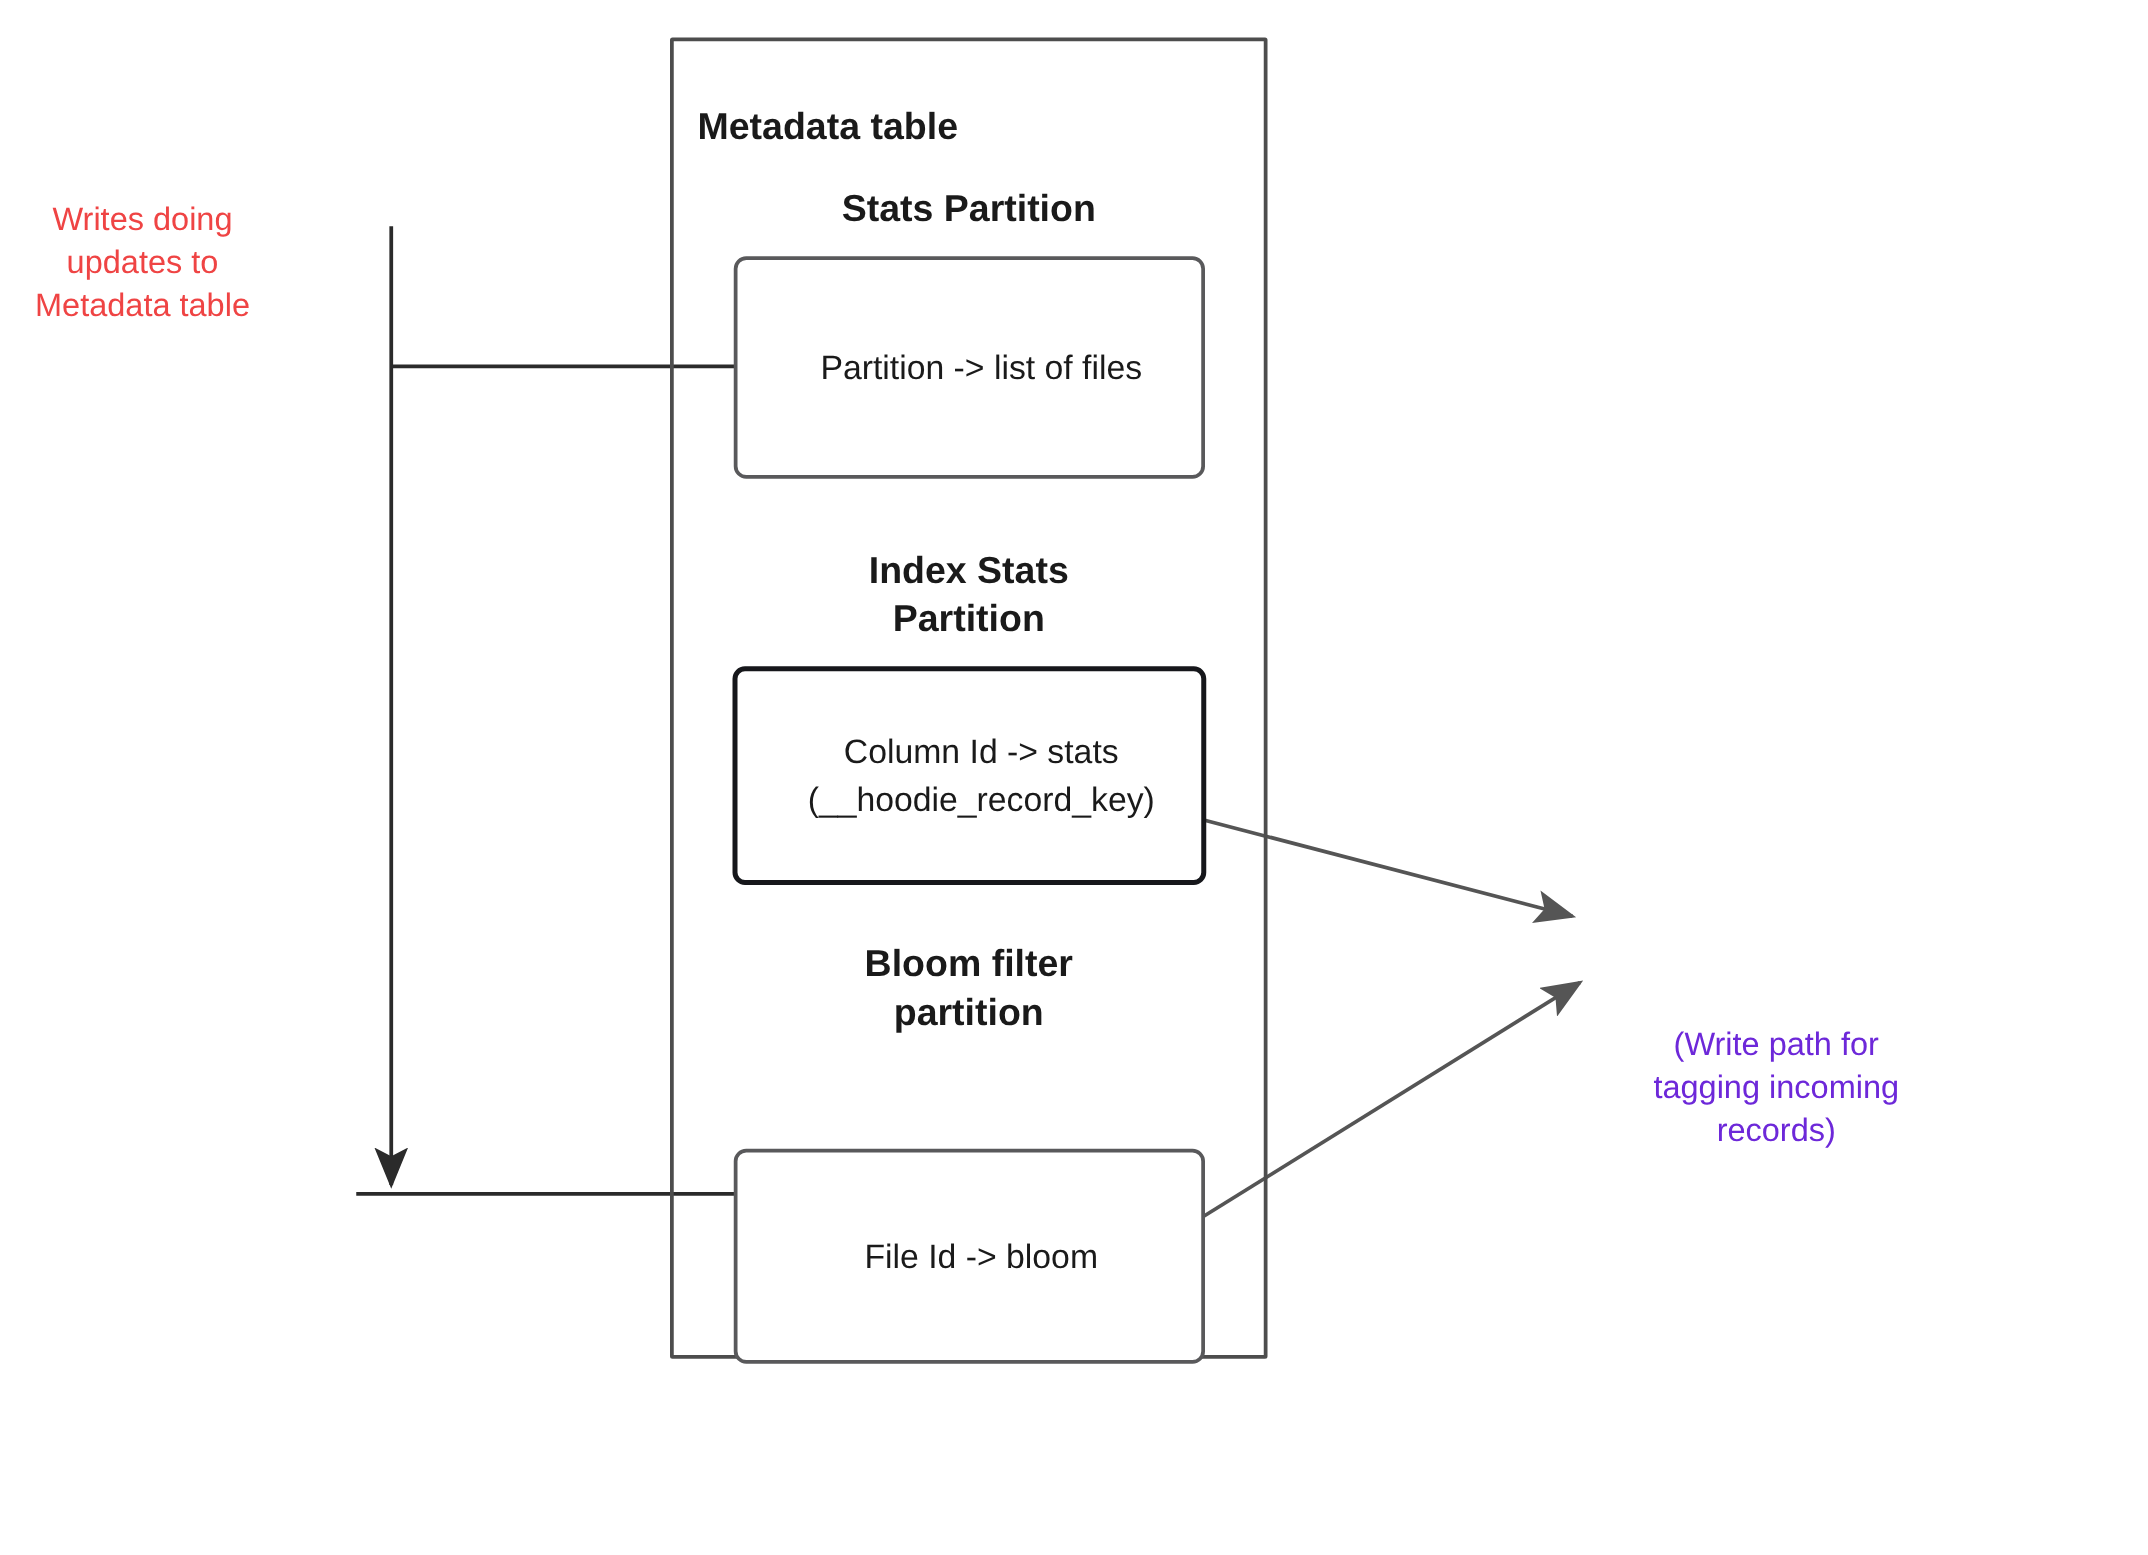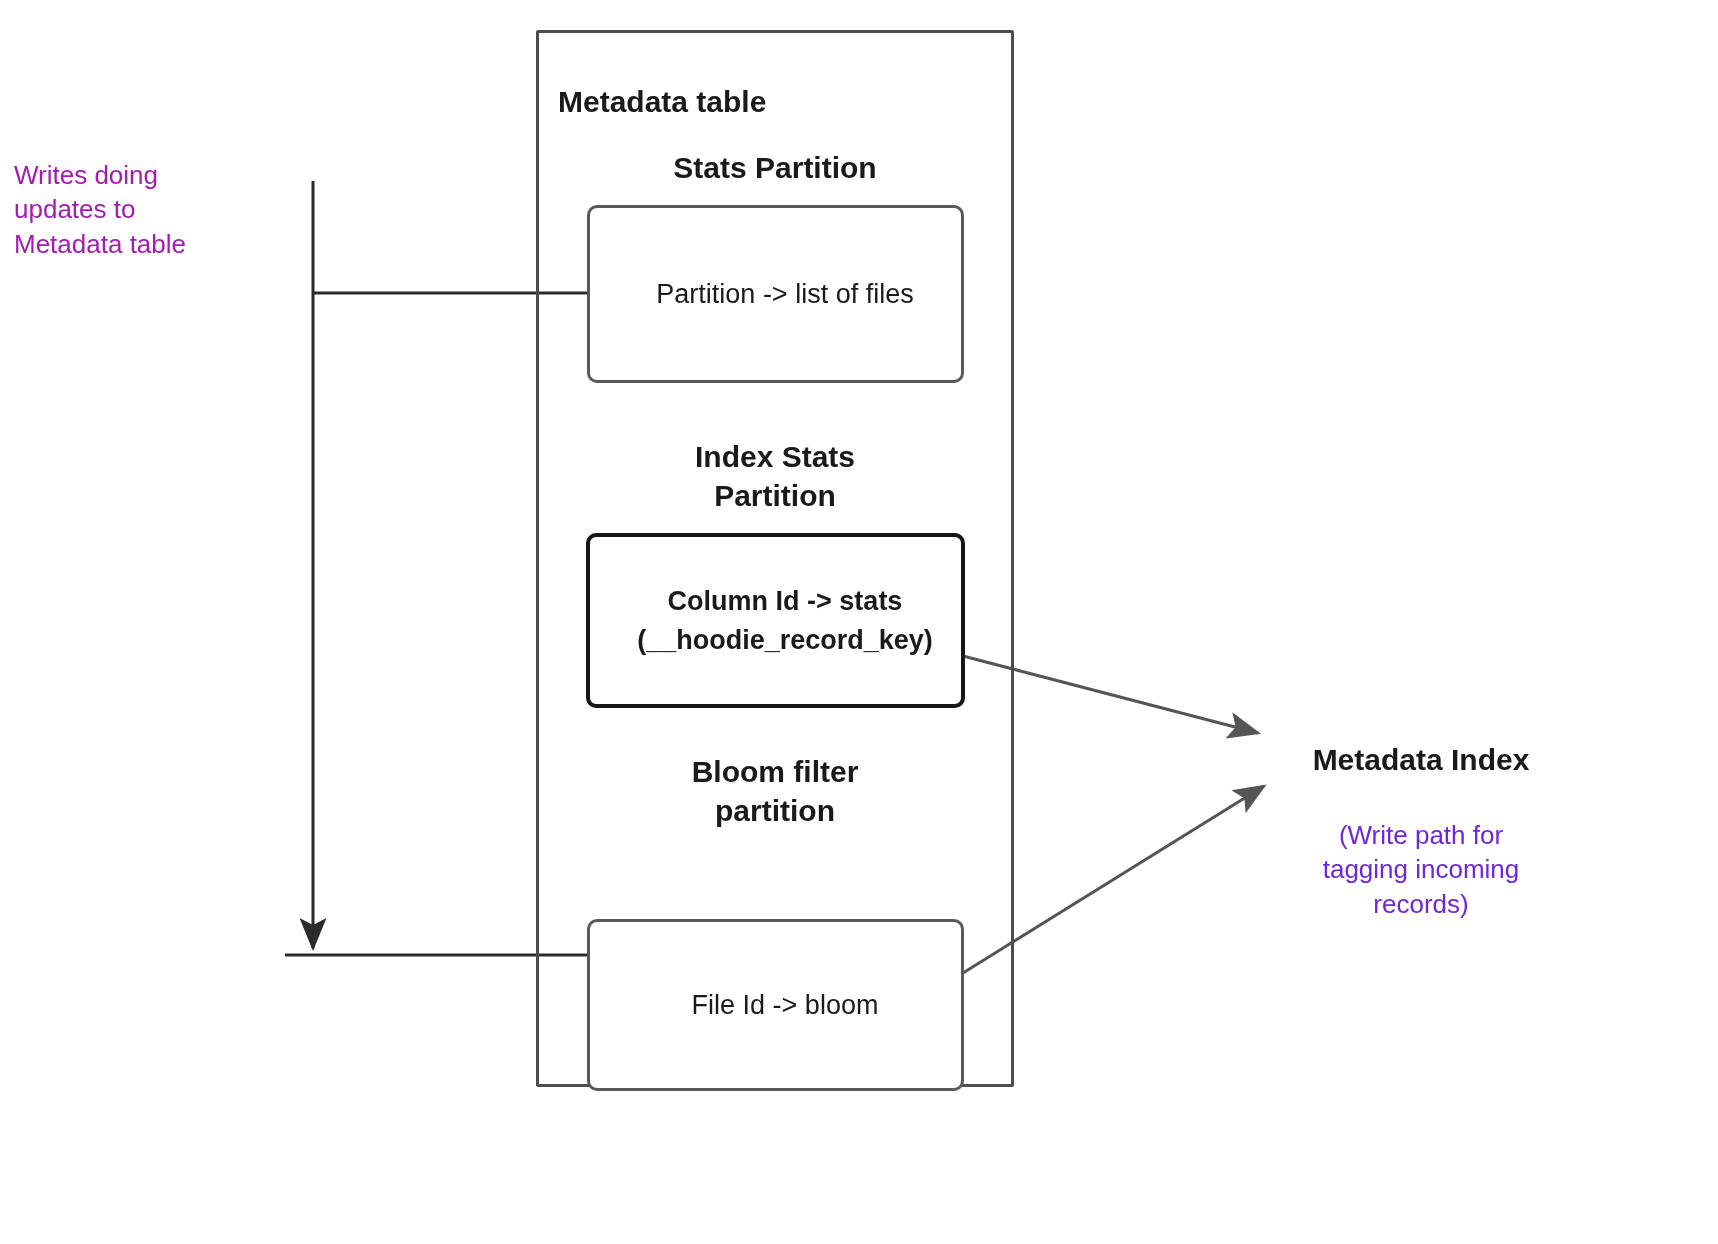--- a/index.html
+++ b/index.html
@@ -68,21 +68,22 @@
     white-space: pre-line;
   }
   .table-title {
     font-size: 30px;
     font-weight: bold;
     color: #1a1a1a;
     white-space: pre;
   }
   .side-note {
     font-size: 26px;
-    color: #a21caf;
+    color: #ef4444;
+    text-align: center;
     line-height: 1.32;
     white-space: pre-line;
   }
   .index-title {
     font-size: 30px;
     font-weight: bold;
     color: #1a1a1a;
     text-align: center;
     white-space: pre;
   }
@@ -130,31 +131,30 @@
 
   <div class="txt section-title" style="left:587px; top:148px; width:376px;">Stats Partition</div>
 
   <div class="box inner-box" style="left:587px; top:205px; width:377px; height:178px;">
     <div class="box-label">Partition -&gt; list of files</div>
   </div>
 
   <div class="txt section-title" style="left:587px; top:437px; width:376px;">Index Stats
 Partition</div>
 
-  <div class="box inner-box emphasis" style="left:586px; top:533px; width:379px; height:175px;font-weight:bold;">
+  <div class="box inner-box emphasis" style="left:586px; top:533px; width:379px; height:175px;">
     <div class="box-label">Column Id  -&gt; stats
 (__hoodie_record_key)</div>
   </div>
 
   <div class="txt section-title" style="left:587px; top:752px; width:376px;">Bloom filter
 partition</div>
 
   <div class="box inner-box" style="left:587px; top:919px; width:377px; height:172px;">
     <div class="box-label">File Id -&gt; bloom</div>
   </div>
 
-  <div class="txt index-title" style="left:1285px; top:740px; width:272px;">Metadata Index</div>
 
   <div class="txt index-note" style="left:1288px; top:818px; width:266px;">(Write path for
 tagging incoming
 records)</div>
 
 </div>
 
 </body></html>

